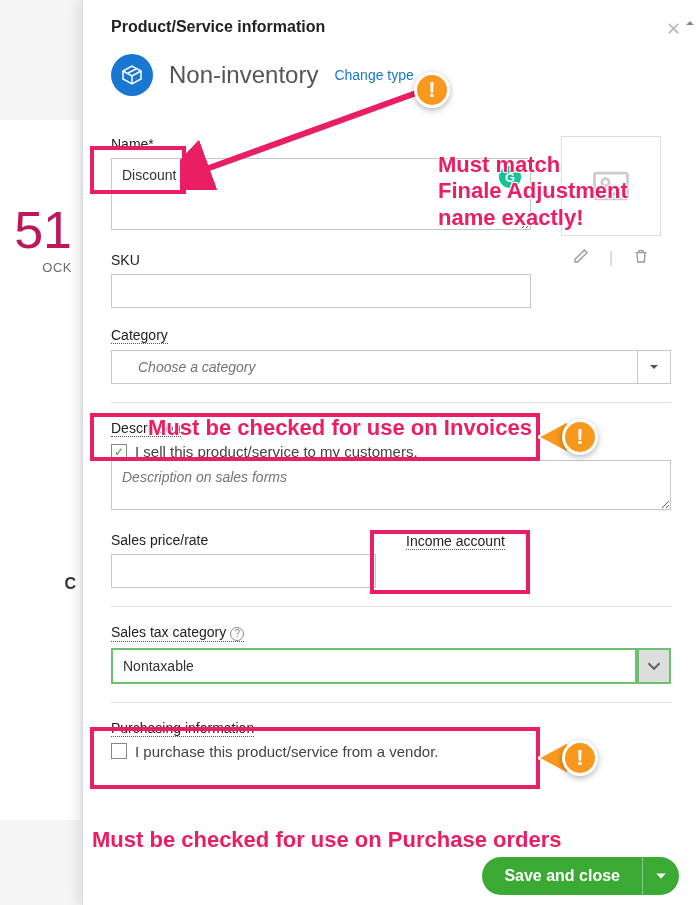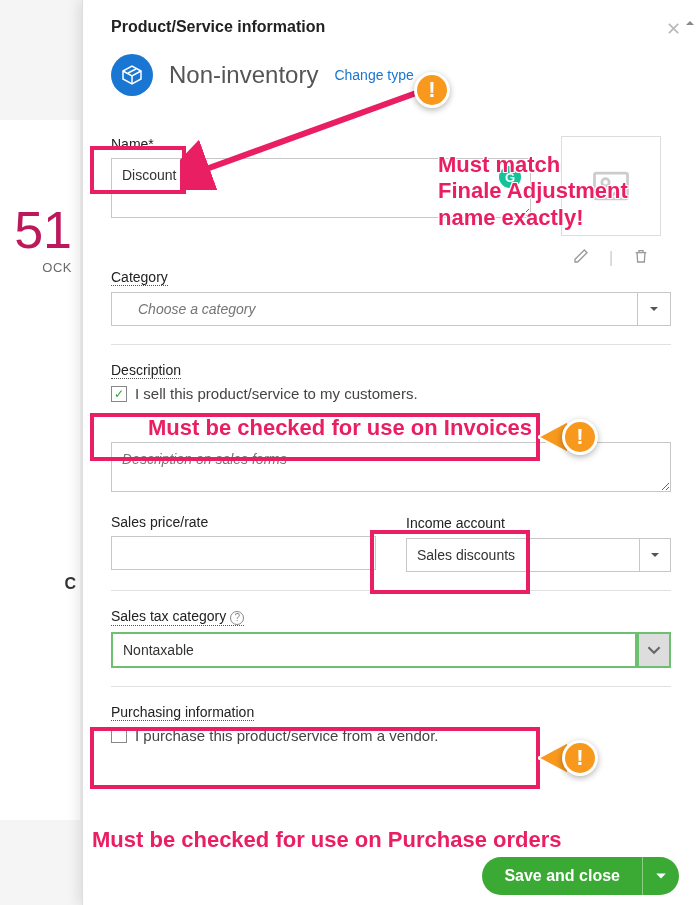--- a/index.html
+++ b/index.html
@@ -78,23 +78,27 @@
     </div>
     <span class="type-name">Non-inventory</span>
     <span class="change-type">Change type</span>
   </div>
 
   <div class="form-area">
     <div class="form-left">
       <div class="field">
         <label class="label">Name*</label>
         <div style="position:relative;">
-          <textarea class="textarea" style="height: 60px;">Discount</textarea>
+          <textarea class="textarea" style="height: 72px;">Discount</textarea>
           <div class="grammarly">G</div>
         </div>
+      </div>
+      <div class="field">
+        <label class="label">SKU</label>
+        <input class="input" value="" style="">
       </div>
     </div>
     <div class="form-right">
       <div class="img-placeholder">
         <svg width="44" height="44" viewBox="0 0 24 24" fill="none" stroke="#ccc" stroke-width="1.5">
           <rect x="3" y="5" width="18" height="14" rx="1"></rect>
           <circle cx="9" cy="10" r="2"></circle>
           <path d="M3 17 L8 12 L13 17 L17 13 L21 17"></path>
         </svg>
       </div>
@@ -129,38 +133,30 @@
   <hr class="hr">
 
   <div class="field" style="margin-bottom:0">
     <label class="label underline">Description</label>
     <div class="checkbox-row">
       <div class="checkbox checked"></div>
       <span class="checkbox-label">I sell this product/service to my customers.</span>
     </div>
   </div>
   <div class="field">
-    <textarea class="textarea" style="height: 50px; font-style: italic; color: rgb(153, 153, 153); margin-top: 40px;" placeholder="Description on sales forms"></textarea>
+    <textarea class="textarea" style="height: 50px; font-style: italic; color: rgb(153, 153, 153);" placeholder="Description on sales forms"></textarea>
   </div>
 
   <div class="two-col field">
     <div>
       <label class="label">Sales price/rate</label>
       <input class="input" value="" style="">
     </div>
     <div>
       <label class="label underline">Income account</label>
-      <div class="select-wrap">
-        <input class="input" value="Sales discounts" style="">
-        <div class="select-caret">
-          <svg class="caret-svg" viewBox="0 0 10 10">
-              <path d="M1 3 L5 7 L9 3" fill="#555"></path>
-            </svg>
-        </div>
-      </div>
     </div>
   </div>
 
   <hr class="hr">
 
   <div class="field">
     <label class="label underline">
       <span>Sales tax category</span><span class="help-icon">?</span>
     </label>
     <div class="select-wrap">

